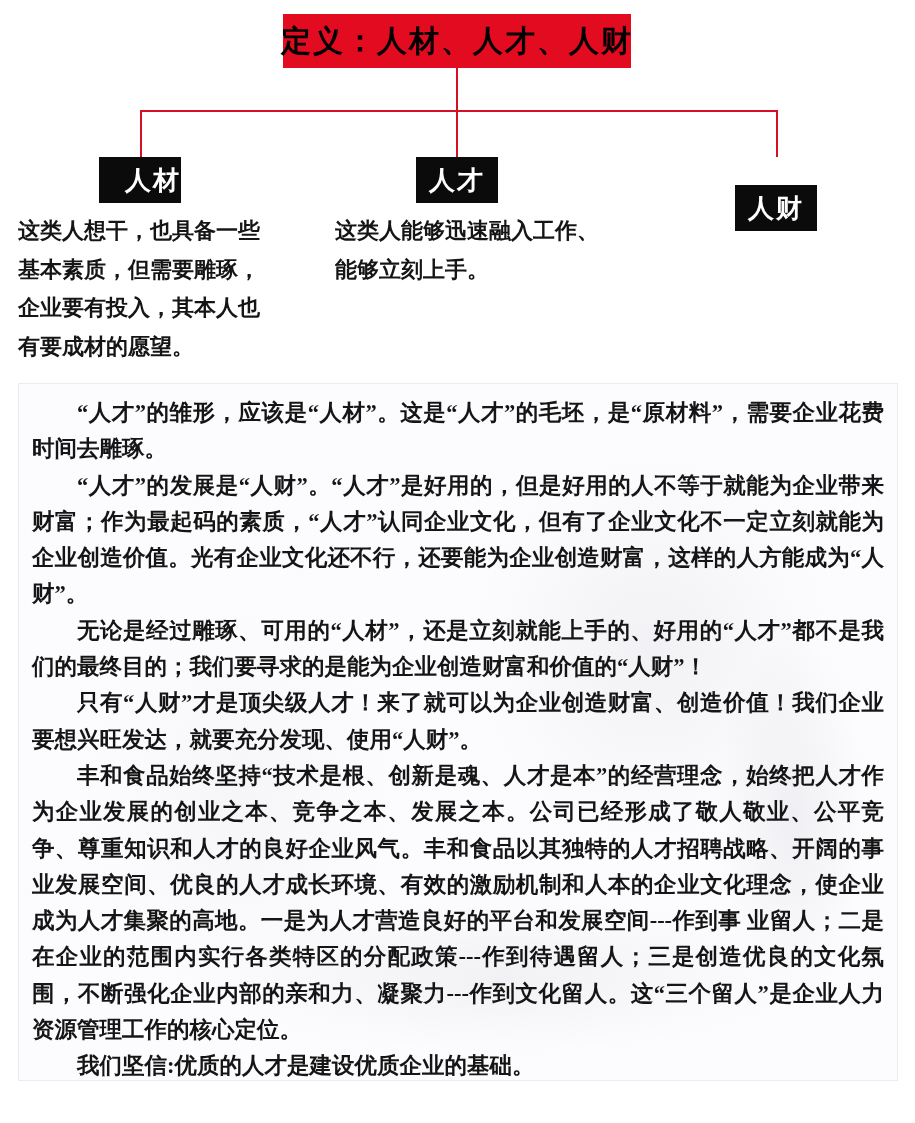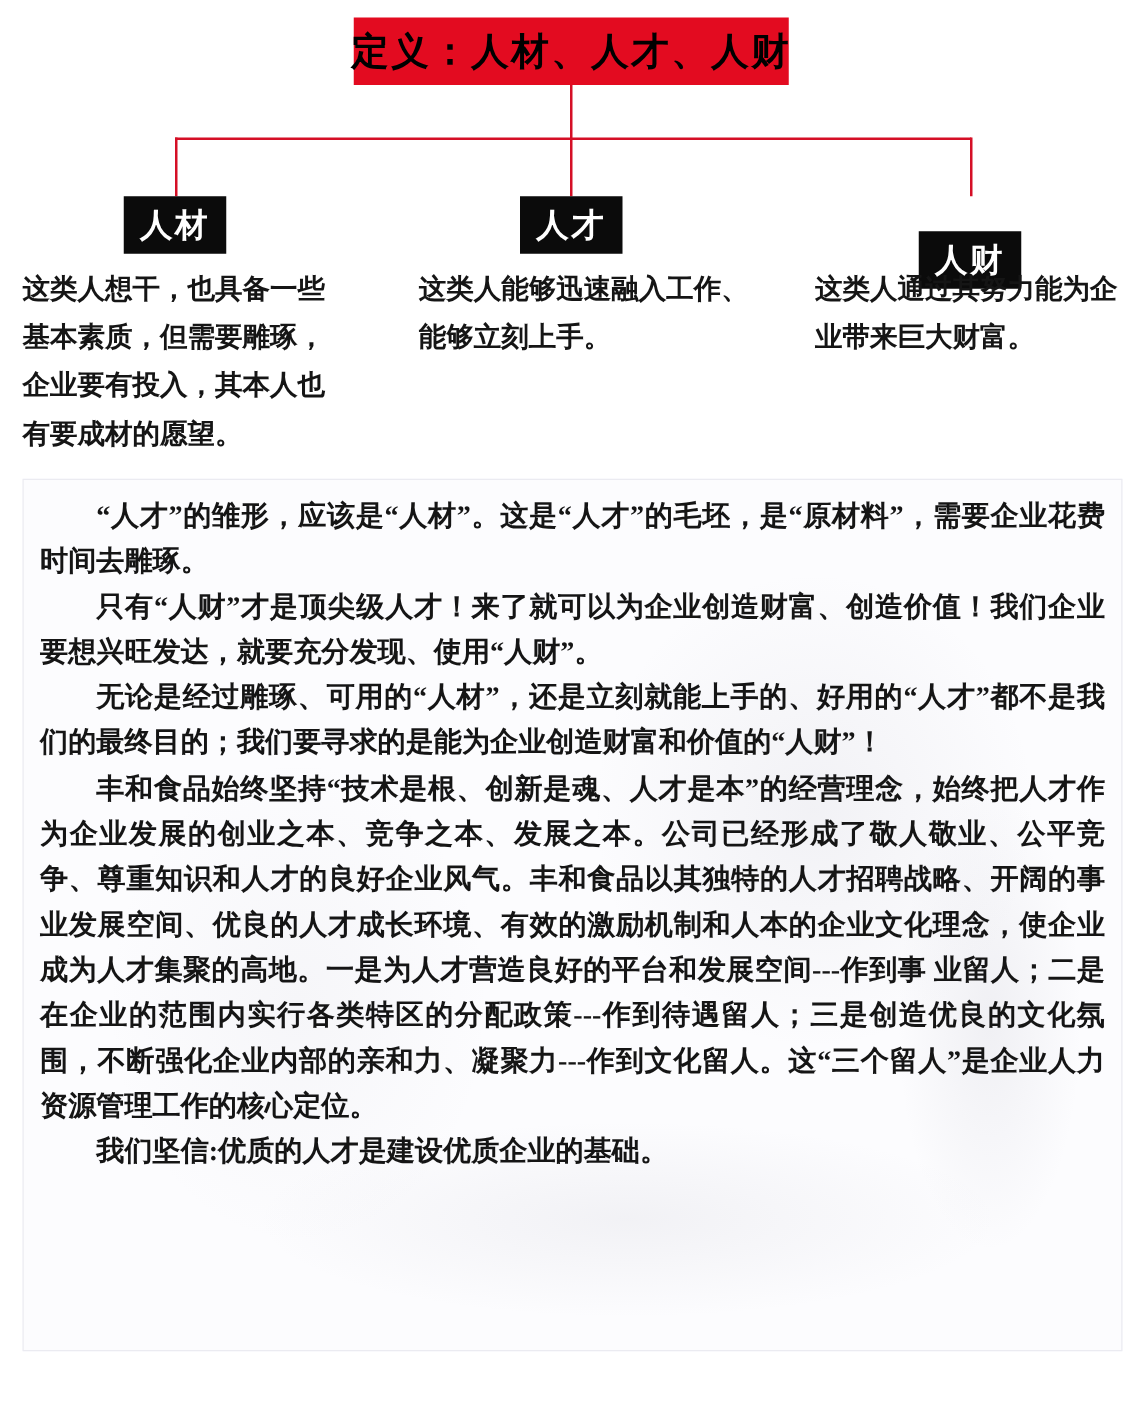--- a/index.html
+++ b/index.html
@@ -32,21 +32,21 @@
 
   .node {
     position: absolute; top: 157px;
     width: 82px; height: 46px;
     background: var(--node-black, #0b0b0b);
     color: #ffffff;
     font-size: 26px; font-weight: bold; letter-spacing: 2px;
     display: flex; align-items: center; justify-content: center;
     white-space: nowrap;
   }
-  .node-left  { left: 99px; }
+  .node-left  { left: 99px; justify-content: flex-end; }
   .node-mid   { left: 416px; text-align: right; }
   .node-right { left: 735px; margin-top: 28px; }
 
   .desc {
     position: absolute; top: 212px;
     font-size: 22px; line-height: 38.5px; font-weight: bold;
     color: var(--text-black, #151515);
     text-align: left;
   }
   .desc-left  { left: 18px;  width: 252px; }
@@ -99,25 +99,25 @@
     </div>
     <div class="node node-mid">
       <span>人才</span>
     </div>
     <div class="node node-right">
       <span>人财</span>
     </div>
 
     <div class="desc desc-left">这类人想干，也具备一些基本素质，但需要雕琢，企业要有投入，其本人也有要成材的愿望。</div>
     <div class="desc desc-mid">这类人能够迅速融入工作、能够立刻上手。</div>
-    <div class="desc desc-right">这类人通过其努力能为企业带来巨大财富。</div>
 
   </div>
 
   <div class="article">
     <p>“人才”的雏形，应该是“人材”。这是“人才”的毛坯，是“原材料”，需要企业花费时间去雕琢。</p>
+    <p>“人才”的发展是“人财”。“人才”是好用的，但是好用的人不等于就能为企业带来财富；作为最起码的素质，“人才”认同企业文化，但有了企业文化不一定立刻就能为企业创造价值。光有企业文化还不行，还要能为企业创造财富，这样的人方能成为“人财”。</p>
+    <p>无论是经过雕琢、可用的“人材”，还是立刻就能上手的、好用的“人才”都不是我们的最终目的；我们要寻求的是能为企业创造财富和价值的“人财”！</p>
     <p>只有“人财”才是顶尖级人才！来了就可以为企业创造财富、创造价值！我们企业要想兴旺发达，就要充分发现、使用“人财”。</p>
-    <p>无论是经过雕琢、可用的“人材”，还是立刻就能上手的、好用的“人才”都不是我们的最终目的；我们要寻求的是能为企业创造财富和价值的“人财”！</p>
     <p>丰和食品始终坚持“技术是根、创新是魂、人才是本”的经营理念，始终把人才作为企业发展的创业之本、竞争之本、发展之本。公司已经形成了敬人敬业、公平竞争、尊重知识和人才的良好企业风气。丰和食品以其独特的人才招聘战略、开阔的事业发展空间、优良的人才成长环境、有效的激励机制和人本的企业文化理念，使企业成为人才集聚的高地。一是为人才营造良好的平台和发展空间---作到事 业留人；二是在企业的范围内实行各类特区的分配政策---作到待遇留人；三是创造优良的文化氛围，不断强化企业内部的亲和力、凝聚力---作到文化留人。这“三个留人”是企业人力资源管理工作的核心定位。</p>
     <p>我们坚信:优质的人才是建设优质企业的基础。</p>
   </div>
 
 </div>
 
 </body></html>

